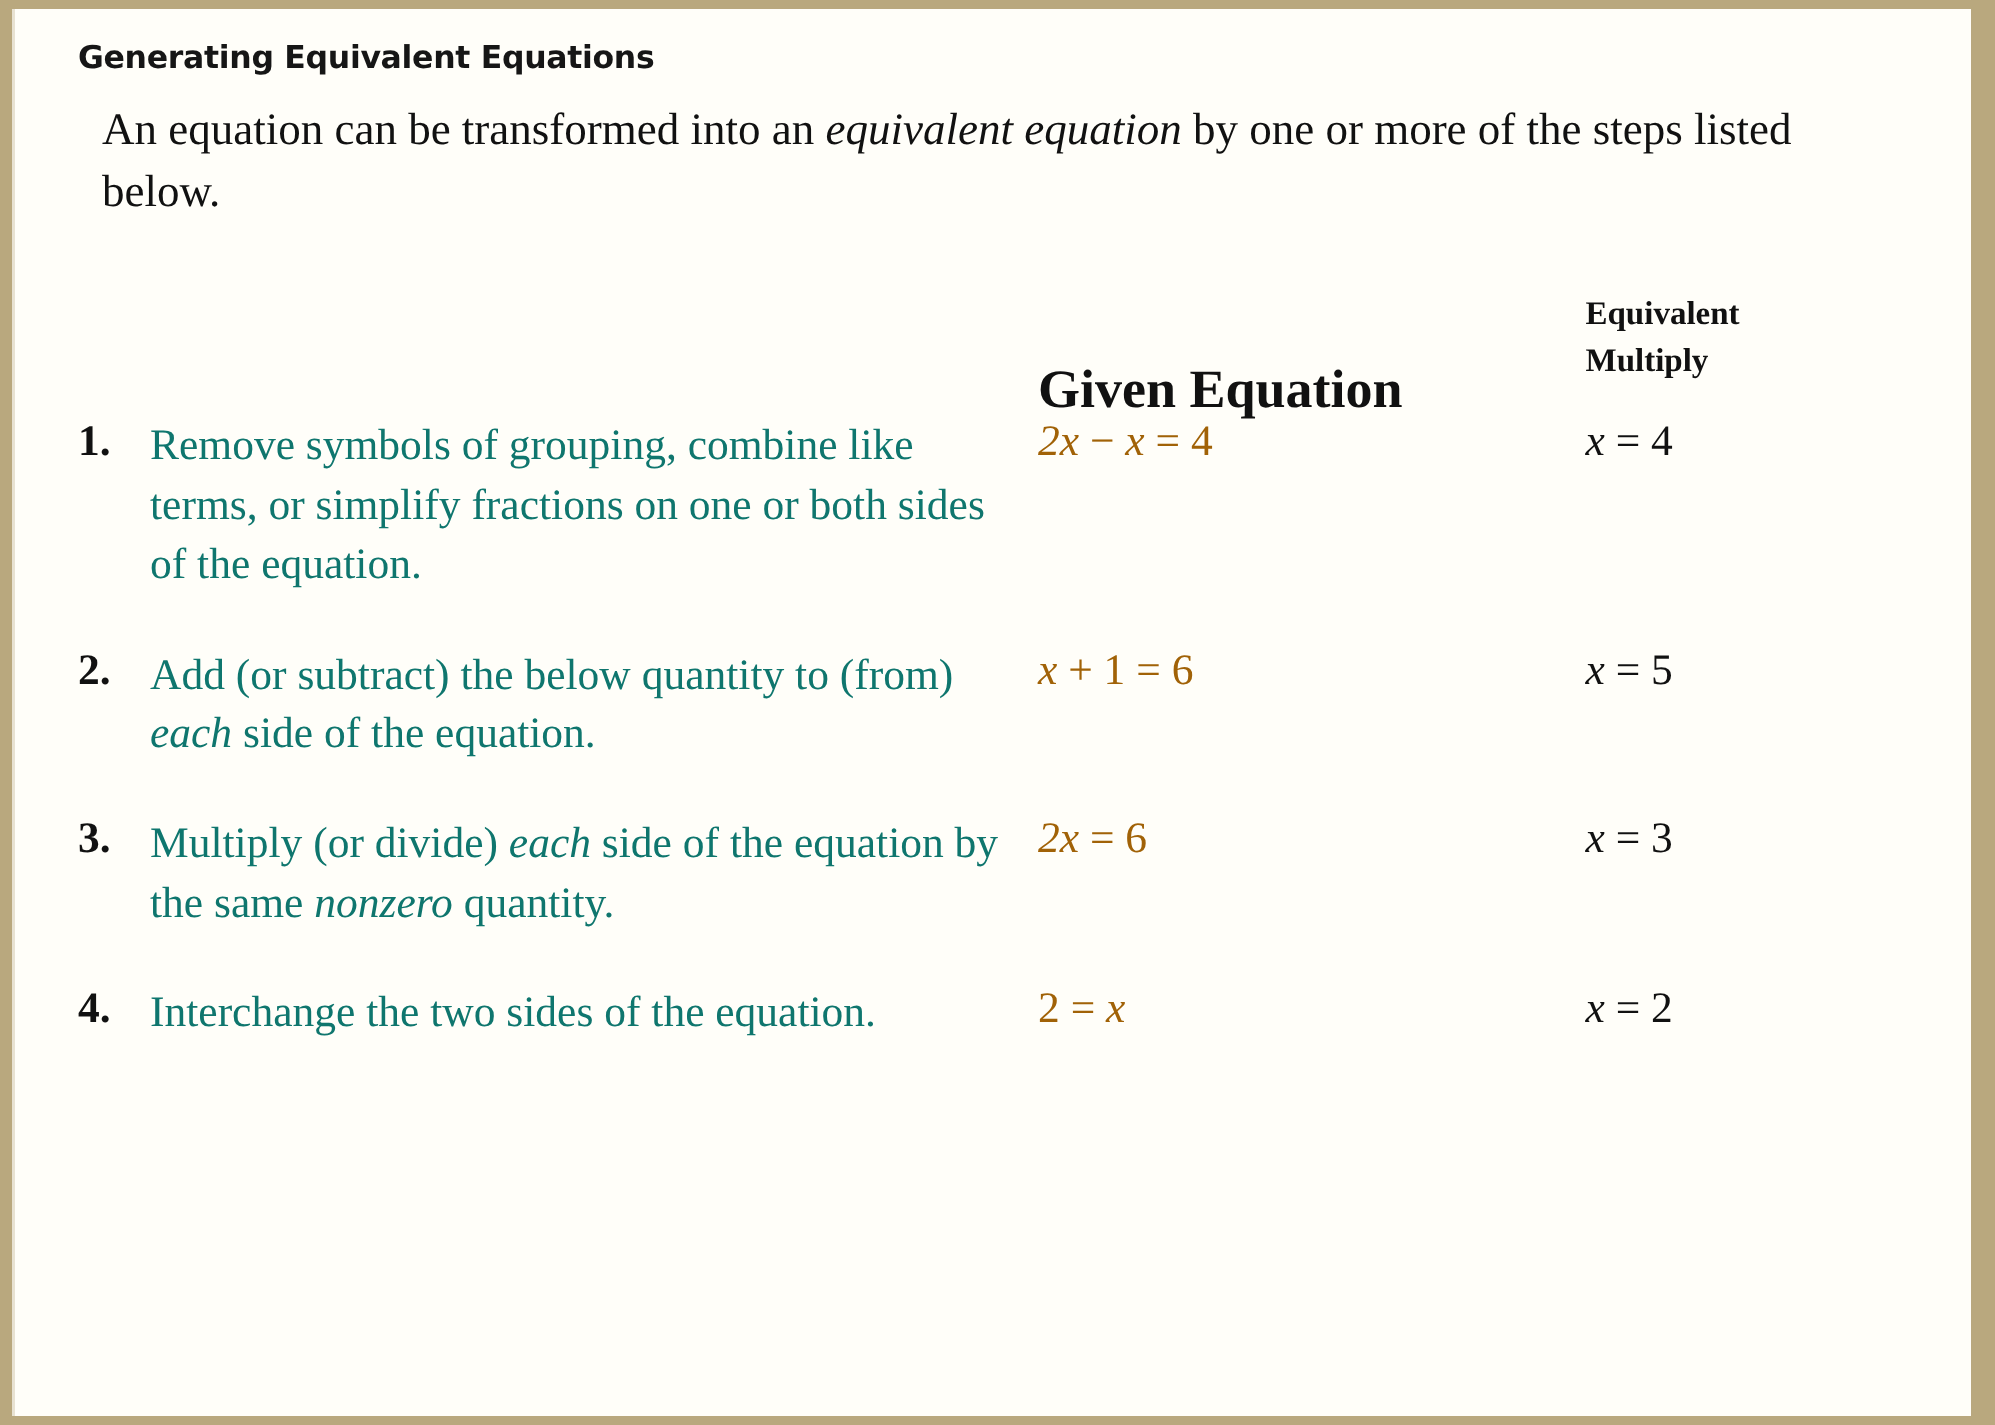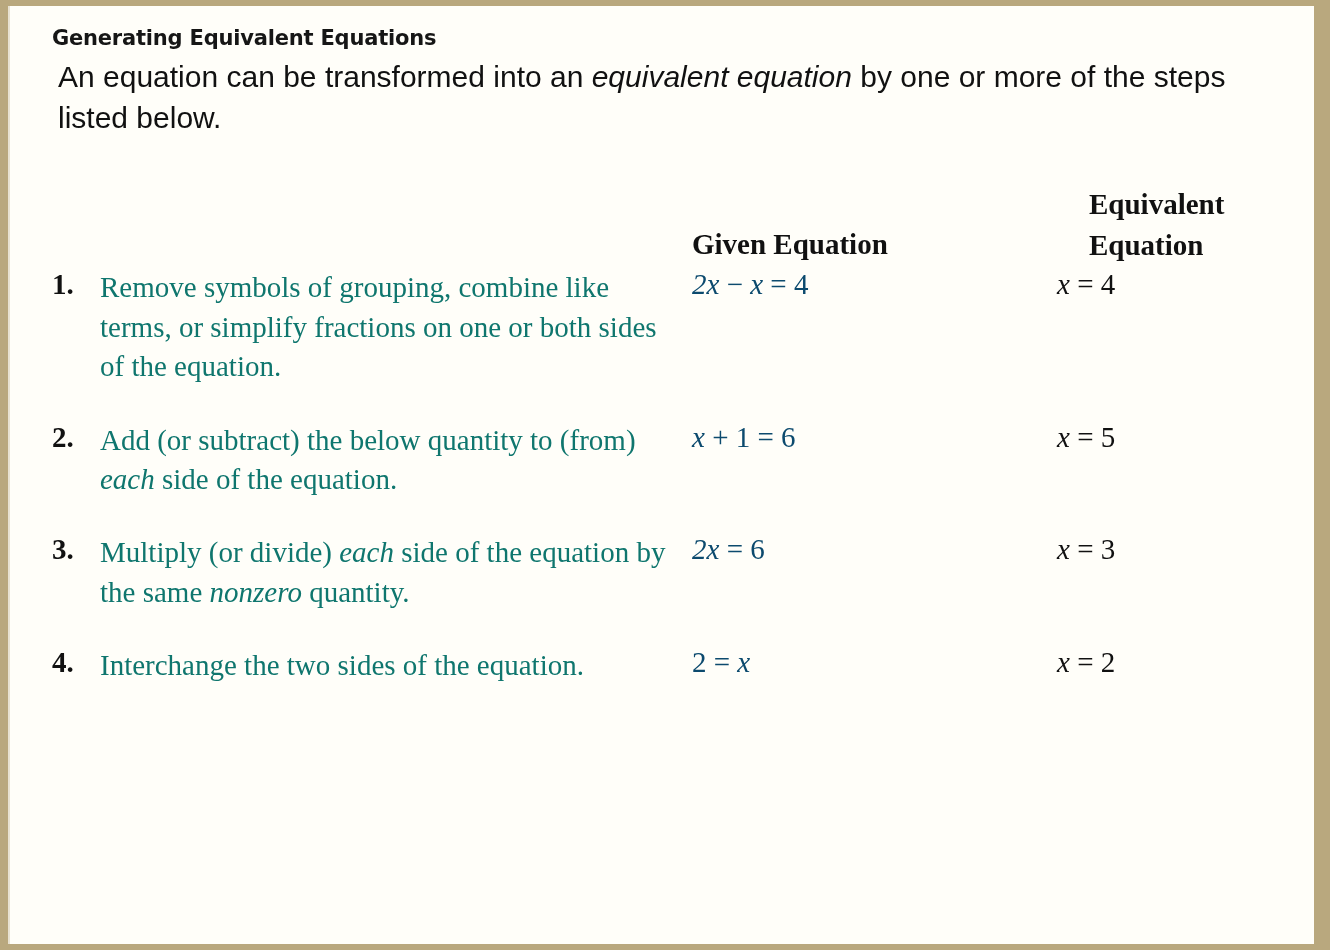--- a/index.html
+++ b/index.html
@@ -31,58 +31,57 @@
   }
   .title {
     font-family: "DejaVu Sans", sans-serif;
     font-weight: bold;
     font-size: 21px;
     color: #161616;
     letter-spacing: -0.2px;
     margin: 0 0 6px 0;
   }
   .intro {
-    font-family: Liberation Sans, sans-serif;
+    font-family: Liberation Serif, serif;
     font-size: 30px;
     line-height: 1.37;
     color: #111;
-    margin: 6px;
+    margin: 16px;
     max-width: 1190px;
   }
   .intro .ital {
     font-style: italic;
   }
 
   .table {
     position: relative;
     margin-top: 44px;
   }
   .hdr-row {
     position: relative;
     height: 86px;
   }
   .col-given-hdr {
     position: absolute;
     left: 640px;
     top: 46px;
     font-weight: bold;
-    font-size: 29px;
+    font-size: 36px;
     color: #111;
     white-space: nowrap;
   }
   .col-equiv-hdr {
     position: absolute;
     left: 1005px;
     top: 2px;
     font-weight: bold;
-    font-size: 29px;
+    font-size: 22px;
     color: #111;
     line-height: 1.4;
     width: 230px;
-    margin-left: 32px;
   }
 
   .row {
     position: relative;
     margin-bottom: 22px;
   }
   .num {
     position: absolute;
     left: 0;
     top: 0;
@@ -99,21 +98,21 @@
   }
   .desc .ital {
     font-style: italic;
     font-family: Liberation Serif, serif;
   }
   .given {
     position: absolute;
     left: 640px;
     top: 0px;
     font-size: 29px;
-    color: #0c4a6e;
+    color: #a16207;
     white-space: nowrap;
   }
   .equiv {
     position: absolute;
     left: 1005px;
     top: 0px;
     font-size: 29px;
     color: #111;
     white-space: nowrap;
     font-family: Liberation Serif, serif;
@@ -129,21 +128,21 @@
   <div class="inner">
 
     <h1 class="title">Generating Equivalent Equations</h1>
 
     <p class="intro"><span>An equation can be transformed into an </span><span class="ital">equivalent equation</span><span> by one or more of the steps listed below.</span></p>
 
     <div class="table">
 
       <div class="hdr-row">
         <div class="col-given-hdr">Given Equation</div>
-        <div class="col-equiv-hdr"><span>Equivalent</span><br><span>Equation</span></div>
+        <div class="col-equiv-hdr"><span>Equivalent</span><br><span>Multiply</span></div>
       </div>
 
       <div class="row">
         <div class="num">1.</div>
         <div class="desc"><span>Remove symbols of grouping, combine like terms, or simplify fractions on one or both sides of the equation.</span></div>
         <div class="given"><span class="var">2x</span> − <span class="var">x</span> = 4</div>
         <div class="equiv"><span class="var">x</span> = 4</div>
       </div>
 
       <div class="row" style="margin-top:34px;">

